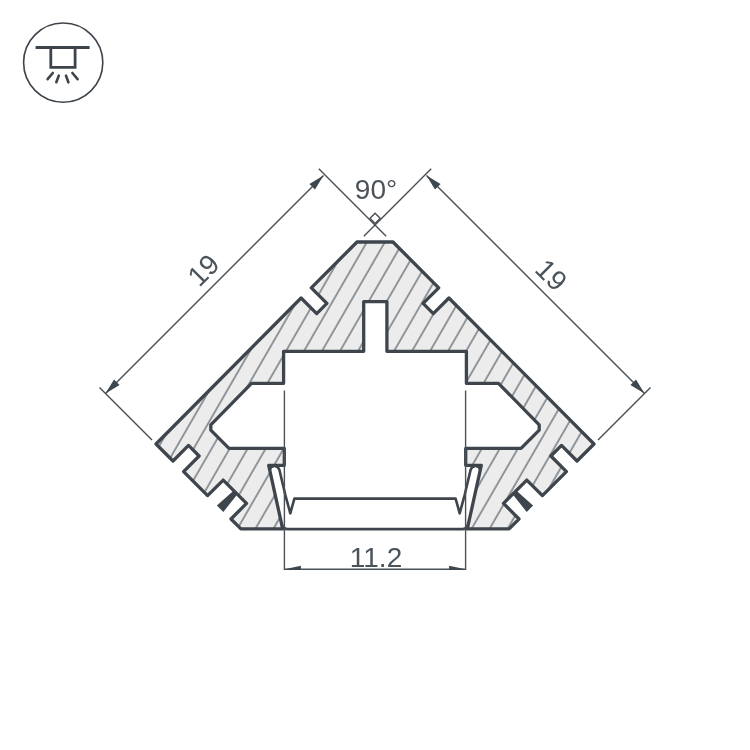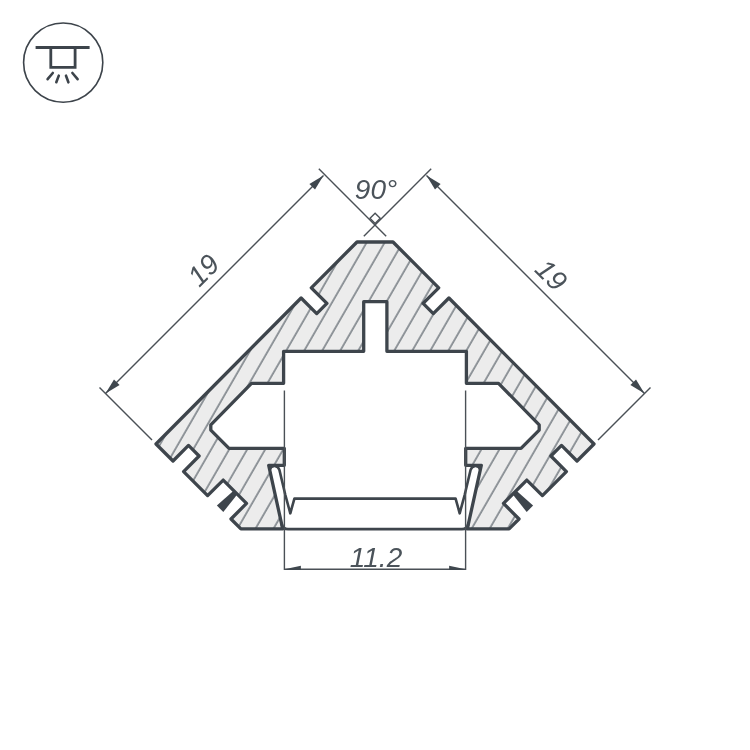--- a/index.html
+++ b/index.html
@@ -1,16 +1,16 @@
 <!DOCTYPE html>
 <html><head>
 <meta charset="utf-8">
 <style>
   html,body{margin:0;padding:0;background:#ffffff;}
-  .page{width:750px;height:570px;position:relative;font-family:"Liberation Sans", sans-serif;font-style:italic;}
+  .page{width:750px;height:570px;position:relative;font-family:"Liberation Sans", sans-serif;}
   text{font-family:"Liberation Sans", sans-serif;fill:#4b535a;}
 </style>
 </head>
 <body>
 <div class="page">
 <svg width="750" height="750" viewBox="0 0 750 750" xmlns="http://www.w3.org/2000/svg">
 <defs>
   <pattern id="hatch" width="15.6" height="12" patternUnits="userSpaceOnUse" patternTransform="rotate(30)">
     <rect width="15.6" height="12" fill="#ececec"></rect>
     <line x1="2" y1="0" x2="2" y2="12" stroke="#606870" stroke-width="1.3"></line>

